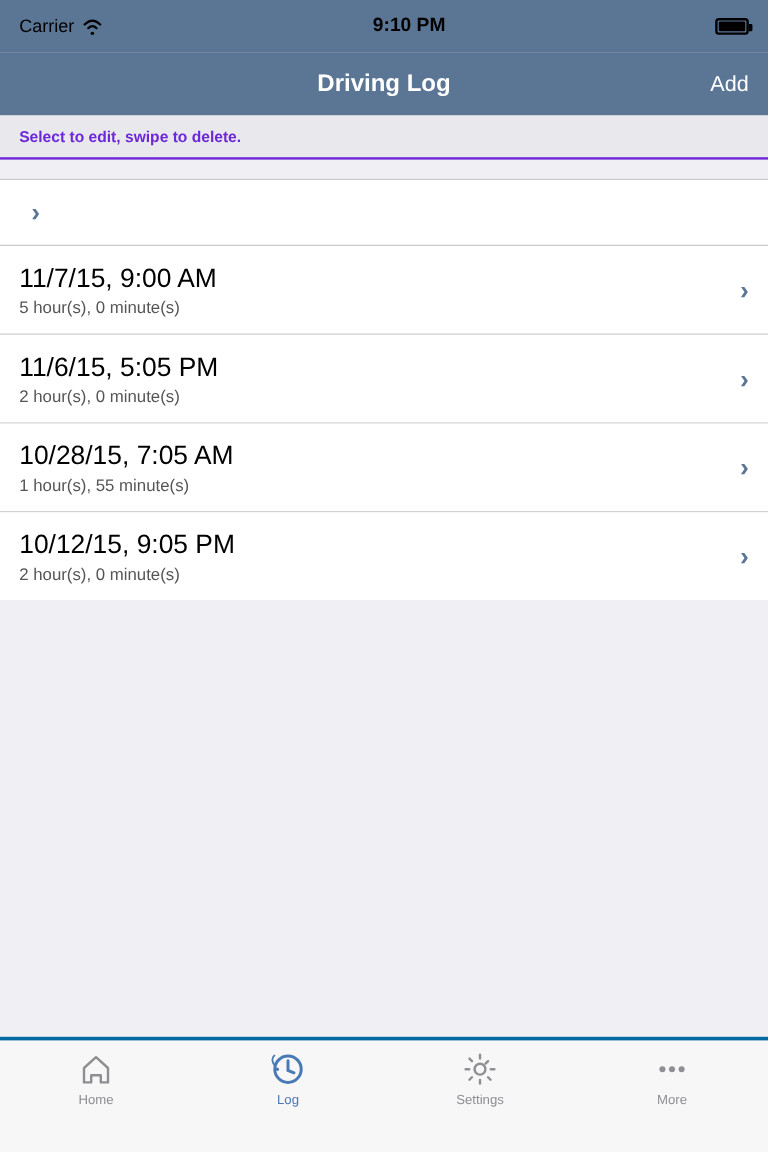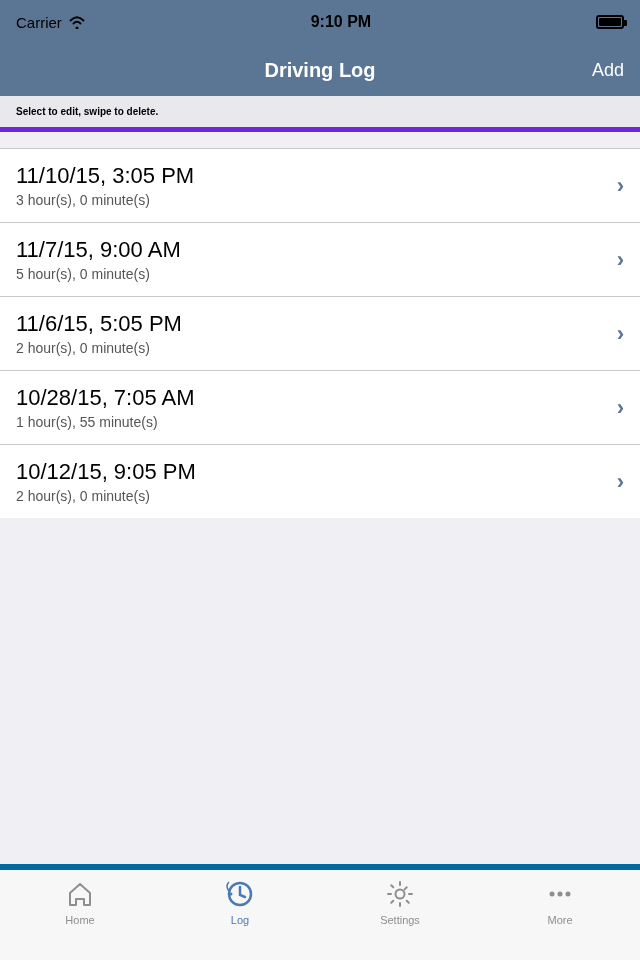--- a/index.html
+++ b/index.html
@@ -71,24 +71,24 @@
       color: #fff;
       font-size: 18px;
       font-weight: 400;
       cursor: pointer;
     }
 
     
     .instruction-banner {
       background: #e8e8ed;
       padding: 10px 16px;
-      font-size: 10px;
+      font-size: 13px;
       font-weight: 700;
-      color: #000000;
-      border-bottom: 5px solid #6d28d9;
+      color: #6d28d9;
+      border-bottom: 2px solid #6d28d9;
     }
 
     
     .list-container {
       background: #fff;
       margin: 16px 0;
       border-top: 1px solid #c8c8cd;
     }
 
     .list-item {
@@ -122,21 +122,21 @@
     }
 
     
     .tab-bar {
       position: absolute;
       bottom: 0;
       left: 0;
       width: 640px;
       height: 96px;
       background: #f7f7f7;
-      border-top: 6px solid #0369a1;
+      border-top: 3px solid #0369a1;
       display: flex;
       align-items: flex-start;
       justify-content: space-around;
       padding-top: 8px;
     }
     .tab-item {
       display: flex;
       flex-direction: column;
       align-items: center;
       cursor: pointer;
@@ -188,24 +188,20 @@
   <span class="nav-title">Driving Log</span>
   <span class="nav-add">Add</span>
 </div>
 
 <div class="instruction-banner">
   <span>Select to edit, swipe to delete.</span>
 </div>
 
 <div class="list-container" id="entries-list">
 <div class="list-item">
-      <div class="list-item-text">
-        <div class="list-item-date">11/10/15, 3:05 PM</div>
-        <div class="list-item-duration">3 hour(s), 0 minute(s)</div>
-      </div>
       <div class="list-item-chevron">›</div>
     </div>
     <div class="list-item">
       <div class="list-item-text">
         <div class="list-item-date">11/7/15, 9:00 AM</div>
         <div class="list-item-duration">5 hour(s), 0 minute(s)</div>
       </div>
       <div class="list-item-chevron">›</div>
     </div>
     <div class="list-item">

